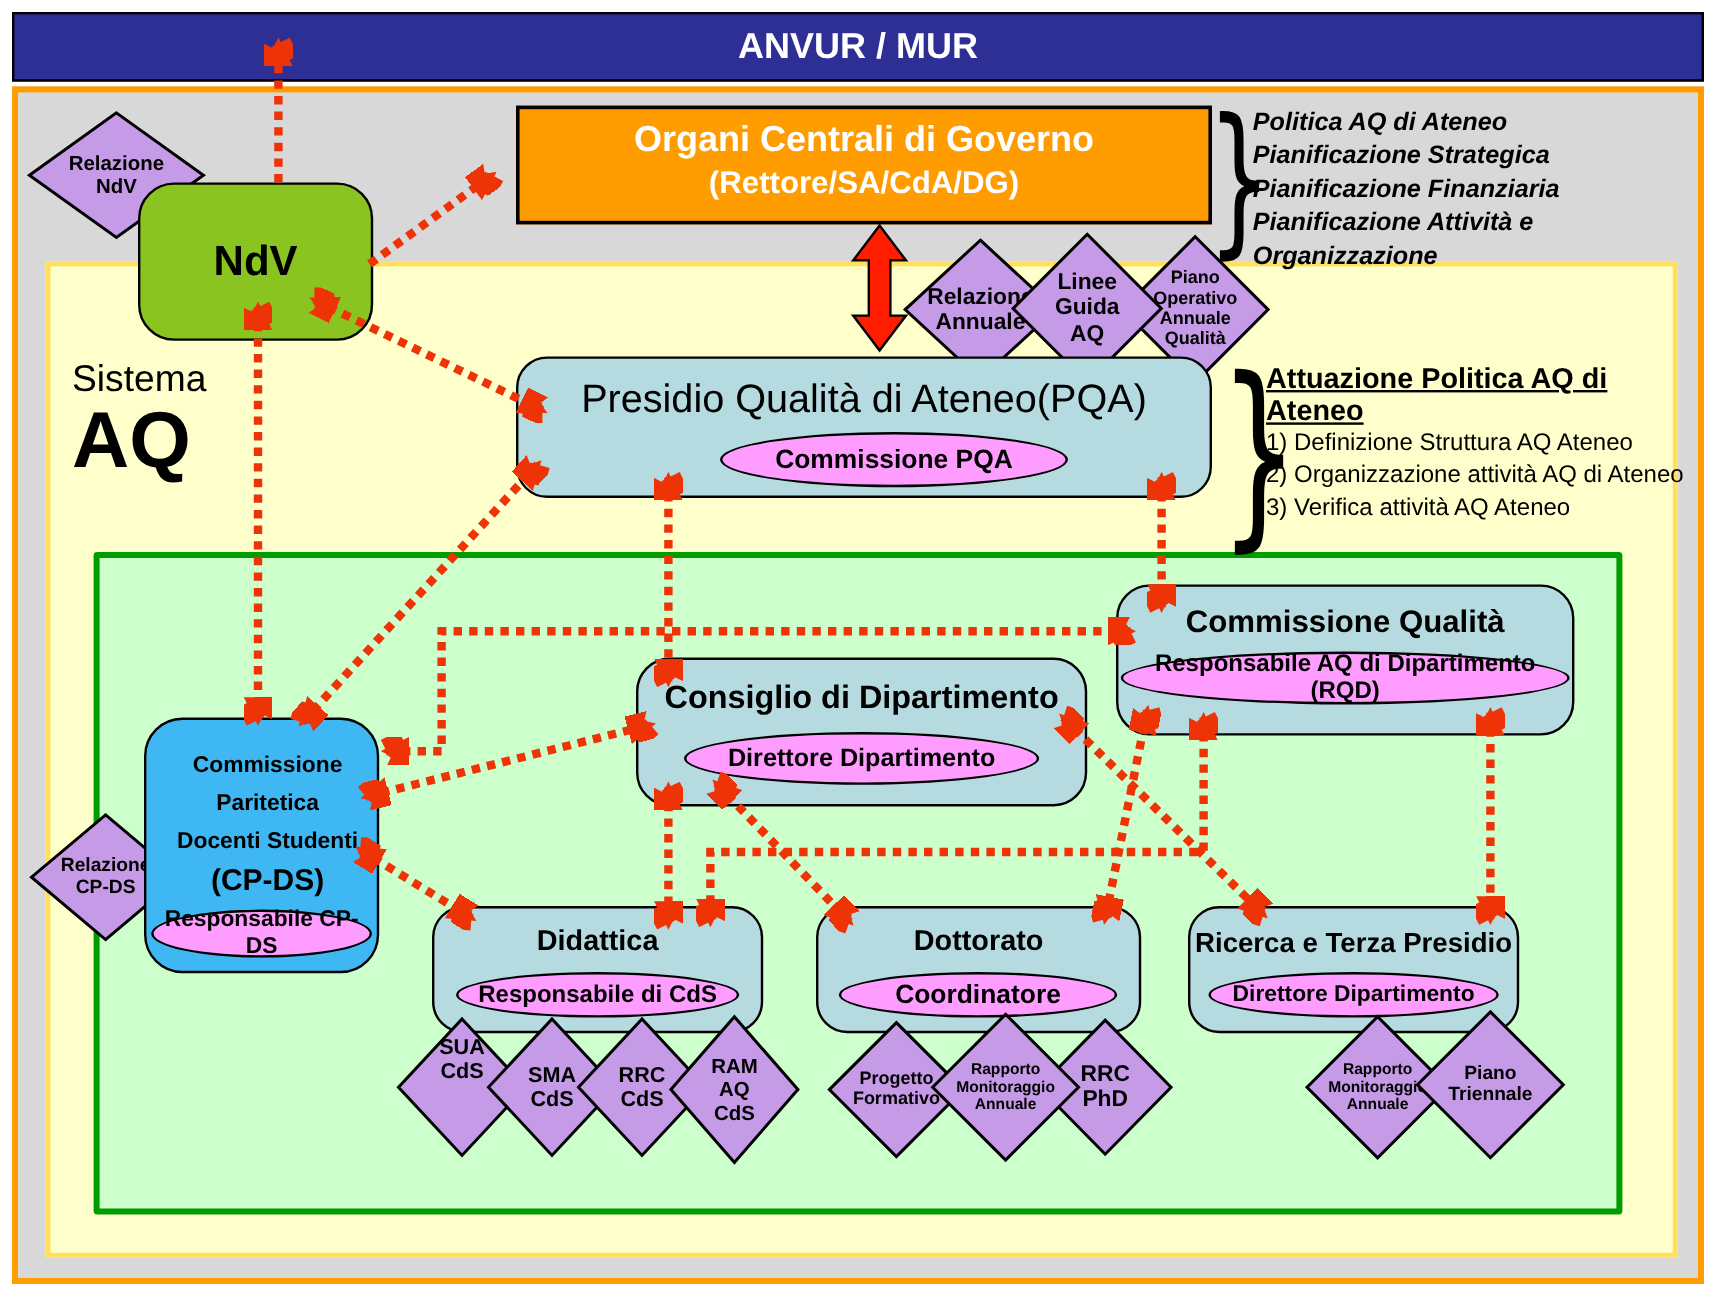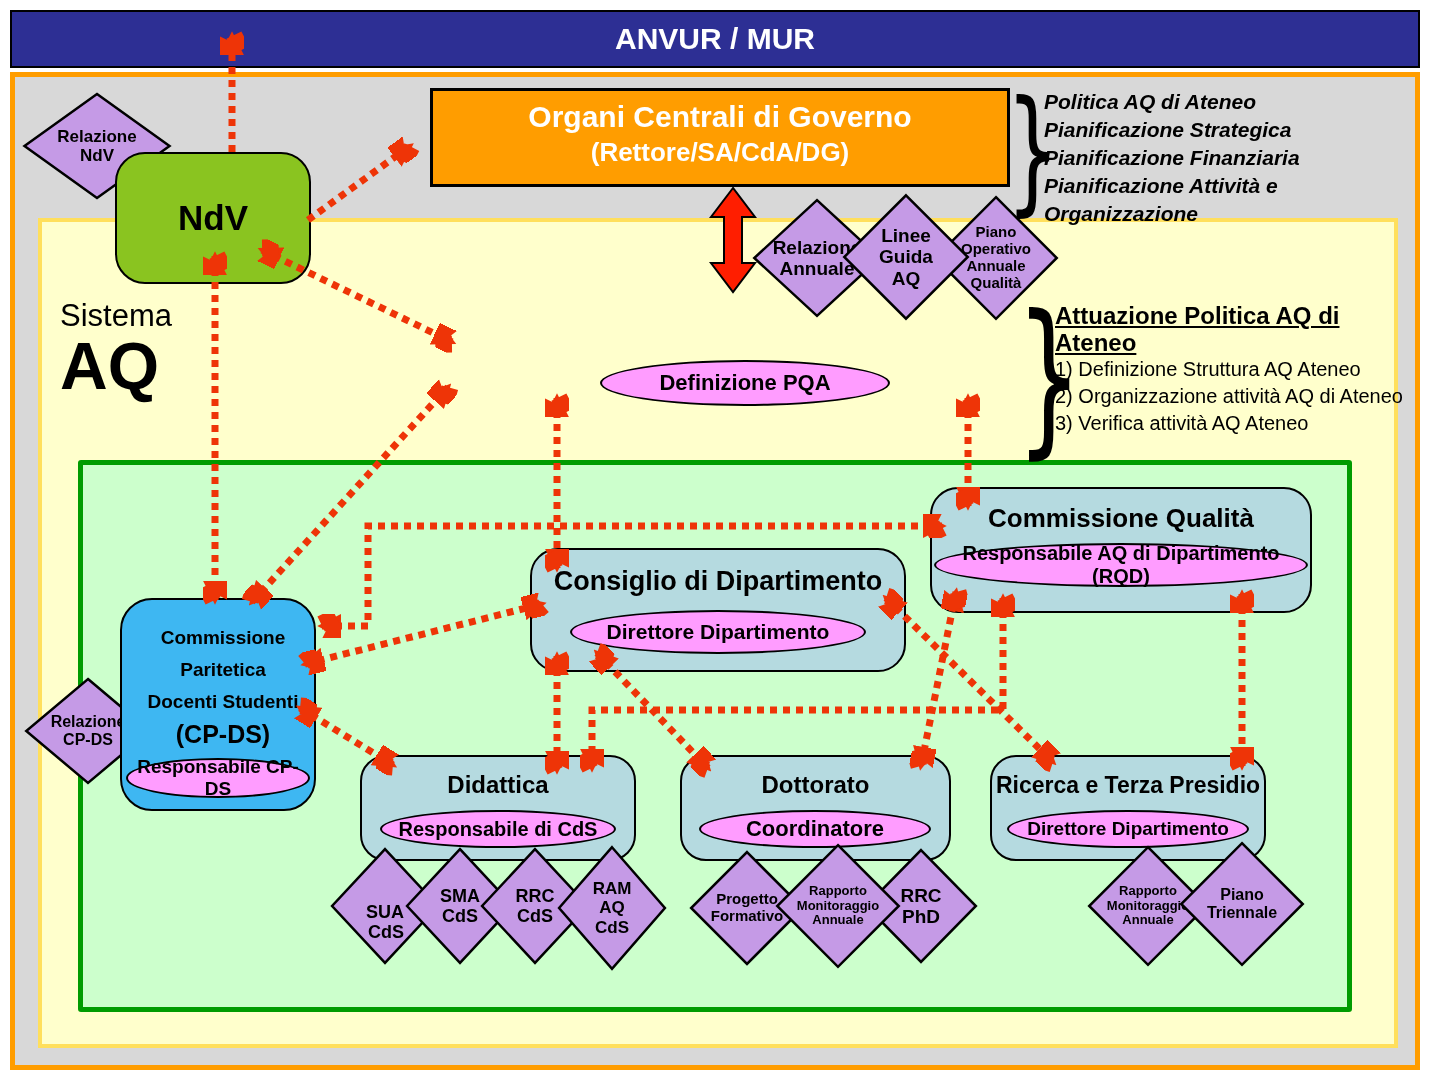--- a/index.html
+++ b/index.html
@@ -80,21 +80,24 @@
   <div class="abs dlabel" style="left:753px;top:199px;width:128px;height:118px;font-size:19px;">Relazione
 Annuale</div>
 
   <svg class="shape" style="left:843px;top:194px;width:126px;height:126px;" viewBox="0 0 100 100" preserveAspectRatio="none">
     <polygon points="50,1 99,50 50,99 1,50" style="fill:var(--purple,#c59ae6);stroke:#000;stroke-width:2.5" vector-effect="non-scaling-stroke"></polygon>
   </svg>
   <div class="abs dlabel" style="left:843px;top:194px;width:126px;height:126px;font-size:19px;">Linee
 Guida
 AQ</div>
 
-  <div class="abs ellipse" style="left:600px;top:360px;width:290px;height:46px;font-size:22px;">Definizione PQA</div>
+  <div class="abs box box-blue" style="left:430px;top:297px;width:580px;height:118px;border-radius:26px;">
+    <div style="font-size:33px;margin-top:14px;">Presidio Qualità di Ateneo(PQA)</div>
+  </div>
+  <div class="abs ellipse" style="left:600px;top:360px;width:290px;height:46px;font-size:22px;">Commissione PQA</div>
 
   <div class="brace" style="left:1016px;top:293px;font-size:168px;">}</div>
   <div class="abs" style="left:1055px;top:302px;width:360px;">
     <div class="att-head">Attuazione Politica AQ di Ateneo</div>
     <div class="att-item">1) Definizione Struttura AQ Ateneo</div>
     <div class="att-item">2) Organizzazione attività AQ di Ateneo</div>
     <div class="att-item">3) Verifica attività AQ Ateneo</div>
   </div>
 
   <div class="abs box box-blue" style="left:930px;top:487px;width:382px;height:126px;border-radius:28px;">
@@ -134,21 +137,21 @@
   <div class="abs ellipse" style="left:699px;top:810px;width:232px;height:38px;font-size:22px;">Coordinatore</div>
 
   <div class="abs box box-blue" style="left:990px;top:755px;width:276px;height:106px;border-radius:26px;">
     <div style="font-weight:bold;font-size:23px;margin-top:15px;">Ricerca e Terza Presidio</div>
   </div>
   <div class="abs ellipse" style="left:1007px;top:810px;width:242px;height:38px;font-size:19px;">Direttore Dipartimento</div>
 
   <svg class="shape" style="left:331px;top:848px;width:108px;height:116px;" viewBox="0 0 100 100" preserveAspectRatio="none">
       <polygon points="50,1 99,50 50,99 1,50" style="fill:var(--purple,#c59ae6);stroke:#000;stroke-width:2.5" vector-effect="non-scaling-stroke"></polygon>
     </svg>
-  <div class="abs dlabel" style="left:331px;top:864px;width:108px;height:116px;font-size:18px;text-align:right;">SUA
+  <div class="abs dlabel" style="left:331px;top:824px;width:108px;height:116px;font-size:18px;">SUA
 CdS</div>
 
   <svg class="shape" style="left:406px;top:848px;width:108px;height:116px;" viewBox="0 0 100 100" preserveAspectRatio="none">
       <polygon points="50,1 99,50 50,99 1,50" style="fill:var(--purple,#c59ae6);stroke:#000;stroke-width:2.5" vector-effect="non-scaling-stroke"></polygon>
     </svg>
   <div class="abs dlabel" style="left:406px;top:848px;width:108px;height:116px;font-size:18px;">SMA
 CdS</div>
 
   <svg class="shape" style="left:481px;top:848px;width:108px;height:116px;" viewBox="0 0 100 100" preserveAspectRatio="none">
       <polygon points="50,1 99,50 50,99 1,50" style="fill:var(--purple,#c59ae6);stroke:#000;stroke-width:2.5" vector-effect="non-scaling-stroke"></polygon>

